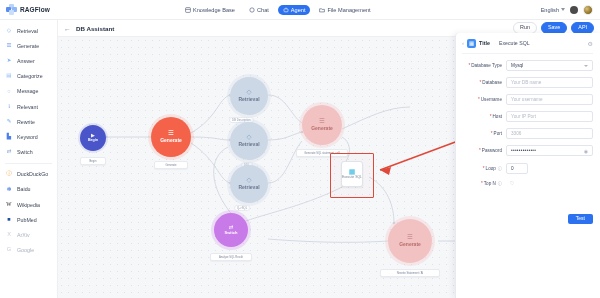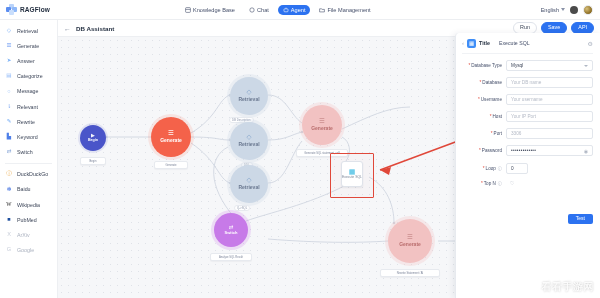--- a/index.html
+++ b/index.html
@@ -485,14 +485,13 @@
     <div class="field" style="margin-top:6px;">
       <div class="flabel"><span class="req">*</span><span>Top N</span><span class="info">ⓘ</span></div>
       <span class="heart">♡</span>
     </div>
 
     <div class="panel-foot">
       <button class="test-btn">Test</button>
     </div>
   </div>
 
-  <div class="wm">看看手游网</div>
 </div>
 
 </body></html>

